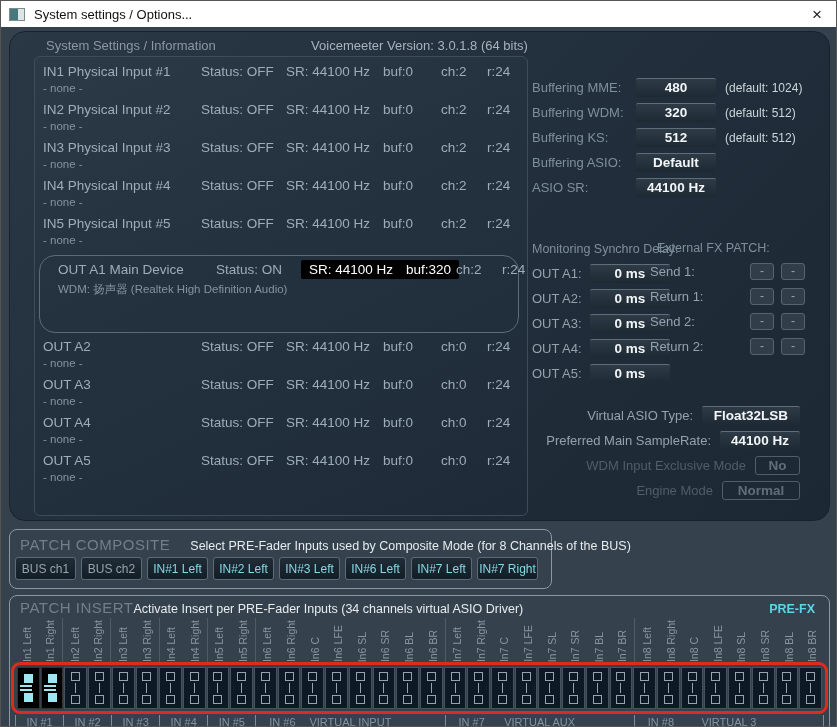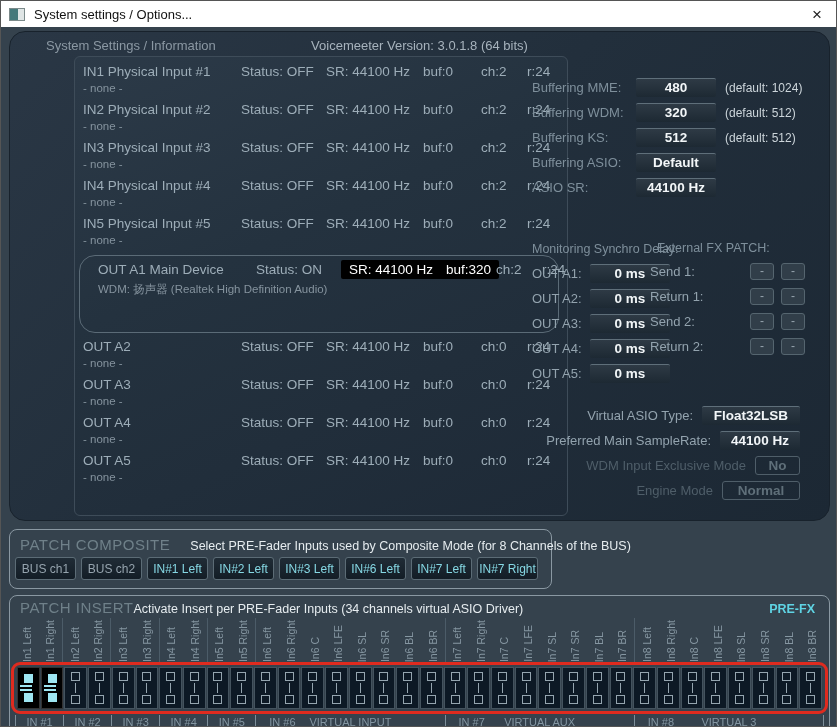--- a/index.html
+++ b/index.html
@@ -16,21 +16,21 @@
   .close-x{font-size:17px;color:#222;line-height:1;padding:0 6px;cursor:default;}
   
   .main-panel{position:absolute;left:8px;top:30px;width:821px;height:490px;
     border-radius:16px;border:1px solid #18222c;
     background:linear-gradient(135deg,#2a3745 0%,#222f3c 45%,#1c2834 100%);}
   .ph-left{position:absolute;left:36px;top:6px;font-size:13px;color:#8b98a3;}
   .ph-version{position:absolute;left:0;right:0;top:6px;text-align:center;font-size:13px;color:#a7b3bd;}
   
   .dev-panel{position:absolute;left:24px;top:24px;width:494px;height:460px;
     border:1px solid #3e4c59;border-radius:6px;padding:7px 8px;
-    background:linear-gradient(155deg,#2c3a48 0%,#24323f 40%,#1e2a37 100%);margin-left:40px;}
+    background:linear-gradient(155deg,#2c3a48 0%,#24323f 40%,#1e2a37 100%);}
   .dev{height:38px;}
   .dev-main{display:grid;grid-template-columns:158px 85px 155px 46px 1fr;align-items:center;
     font-size:13.5px;color:#9dadb8;white-space:nowrap;}
   .dsrb{display:flex;gap:13px;}
   .dsrb.hl{background:#000;color:#fff;padding:2px 8px;border-radius:2px;width:max-content;}
   .dsub{font-size:11.5px;color:#85939e;margin-top:3px;white-space:nowrap;}
   .outbox{border:1px solid #5b6b77;border-radius:16px;padding:4px 18px;height:78px;
     margin:1px 0 6px -4px;}
   .outbox .dev{height:auto;}
   

